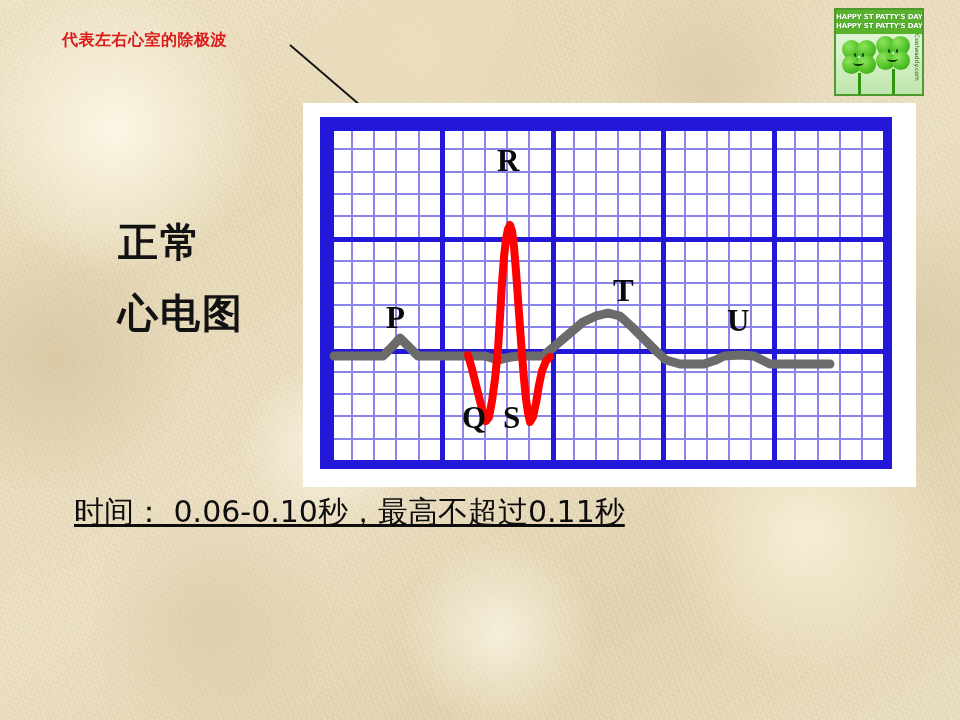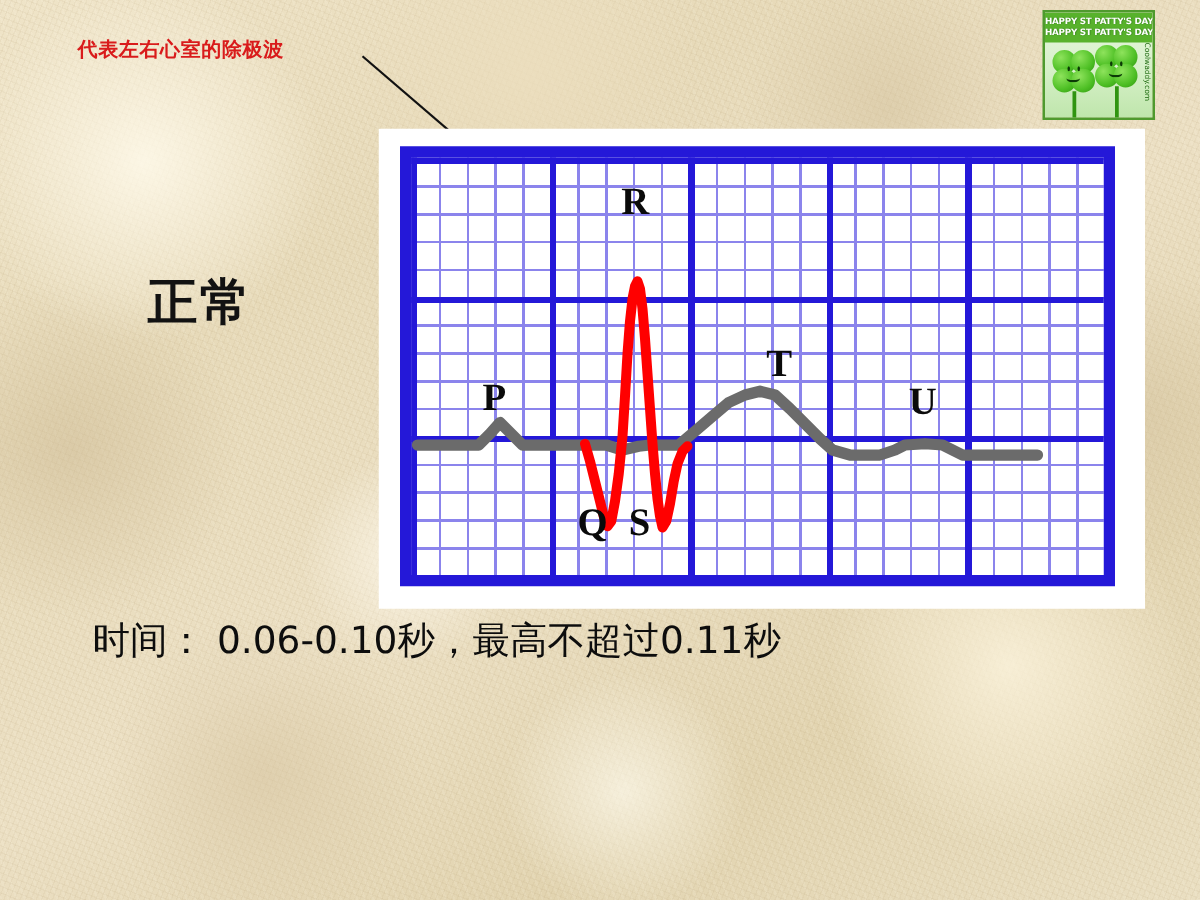--- a/index.html
+++ b/index.html
@@ -83,20 +83,21 @@
   
   #caption {
     position: absolute;
     left: 74px;
     top: 492px;
     font-family: "DejaVu Sans", sans-serif;
     font-size: 30px;
     color: #0d0d0d;
     white-space: nowrap;
     letter-spacing: 0px;
+    text-decoration: underline;
   }
 
   
   #ecg-card {
     position: absolute;
     left: 303px;
     top: 103px;
     width: 613px;
     height: 384px;
     background: #ffffff;
@@ -237,20 +238,21 @@
     <defs>
       <marker id="arrowhead" markerWidth="7" markerHeight="7" refX="5.4" refY="3" orient="auto">
         <path d="M0,0 L6,3 L0,6 z" fill="#111111"></path>
       </marker>
     </defs>
     <line x1="290" y1="45" x2="474" y2="203" stroke="#111111" stroke-width="1.8" marker-end="url(#arrowhead)"></line>
   </svg>
 
   <div id="title-block">
     <div class="title-line">正常</div>
+    <div class="title-line">心电图</div>
   </div>
 
   <div id="caption">时间： 0.06-0.10秒，最高不超过0.11秒</div>
 
   <div id="ecg-card">
     <div id="ecg-grid-wrap">
       <div id="ecg-grid"></div>
 
       <svg id="ecg-trace-layer" viewBox="0 0 572 352" width="572" height="352">
 

